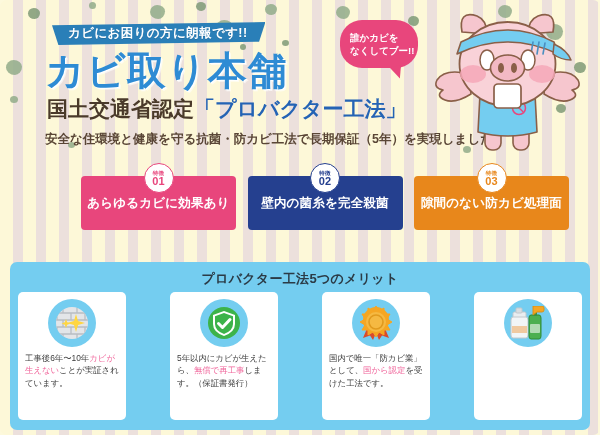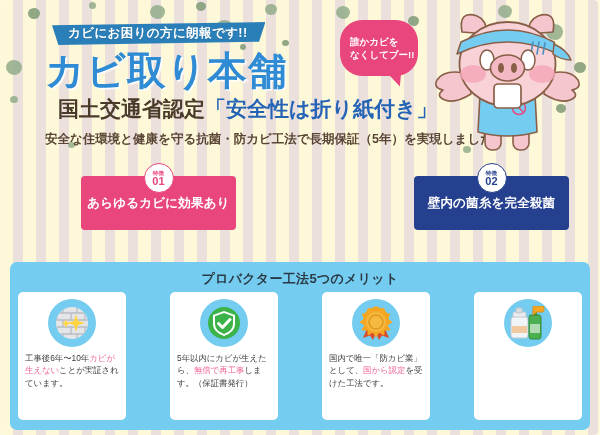--- a/index.html
+++ b/index.html
@@ -40,31 +40,31 @@
     font-size:39px;line-height:44px;font-weight:bold;
     color:#2e8bd4;letter-spacing:1px;
     text-shadow:1px 1px 0 #ffffff, 2px 2px 0 rgba(255,255,255,.6);
     white-space:nowrap;
   }
   .sub-title{
     position:absolute;left:47px;top:96px;
     font-size:21px;line-height:26px;font-weight:bold;
     white-space:nowrap;
   }
-  .sub-title .dark{color:#4a3a2a;margin-left:11px;}
+  .sub-title .dark{color:#4a3a2a;}
   .sub-title .blue{color:#2463b5;}
   .lead{
     position:absolute;left:45px;top:130px;
     font-size:12.5px;line-height:18px;color:#5a4636;font-weight:bold;
     white-space:nowrap;
   }
 
   
   .bubble{
-    position:absolute;left:340px;top:20px;width:78px;height:56px;
+    position:absolute;left:340px;top:20px;width:78px;height:48px;
     background:#e8467c;border-radius:22px;
     color:#fff;font-size:9.5px;line-height:13px;font-weight:bold;
     display:flex;flex-direction:column;justify-content:center;
     padding-left:10px;box-sizing:border-box;
   }
   .bubble:after{
     content:"";position:absolute;right:16px;bottom:-11px;
     border-left:9px solid transparent;border-right:3px solid transparent;
     border-top:13px solid #e8467c;
     transform:rotate(-8deg);
@@ -160,21 +160,21 @@
       <div class="spot small" style="left: 89px; top: 2px; width: 7px; height: 7px;"></div>
     </div>
 
   <div class="ribbon">
     <span>カビにお困りの方に朗報です!!</span>
   </div>
 
   <div class="main-title">カビ取り本舗</div>
 
   <div class="sub-title">
-    <span class="dark">国土交通省認定</span><span class="blue">「安全性は折り紙付き」</span>
+    <span class="dark">国土交通省認定</span><span class="blue">「プロバクター工法」</span>
   </div>
 
   <div class="lead">安全な住環境と健康を守る抗菌・防カビ工法で長期保証（5年）を実現しました！</div>
 
   <div class="bubble">
     <span>誰かカビを</span>
     <span>なくしてブー!!</span>
   </div>
 
   <svg class="pig" viewBox="0 0 165 160">
@@ -227,20 +227,27 @@
     </div>
 
     <div class="feat navy">
       <div class="badge navy">
         <span class="bl">特徴</span>
         <span class="bn">02</span>
       </div>
       <span>壁内の菌糸を完全殺菌</span>
     </div>
 
+    <div class="feat orange">
+      <div class="badge orange">
+        <span class="bl">特徴</span>
+        <span class="bn">03</span>
+      </div>
+      <span>隙間のない防カビ処理面</span>
+    </div>
   </div>
 
   <div class="merits">
     <div class="merits-title">プロバクター工法5つのメリット</div>
     <div class="cards" id="cards">
         <div class="card">
           <div class="icon">
     <svg width="34" height="34" viewBox="0 0 34 34">
       <defs>
                 <clipPath id="cw">

